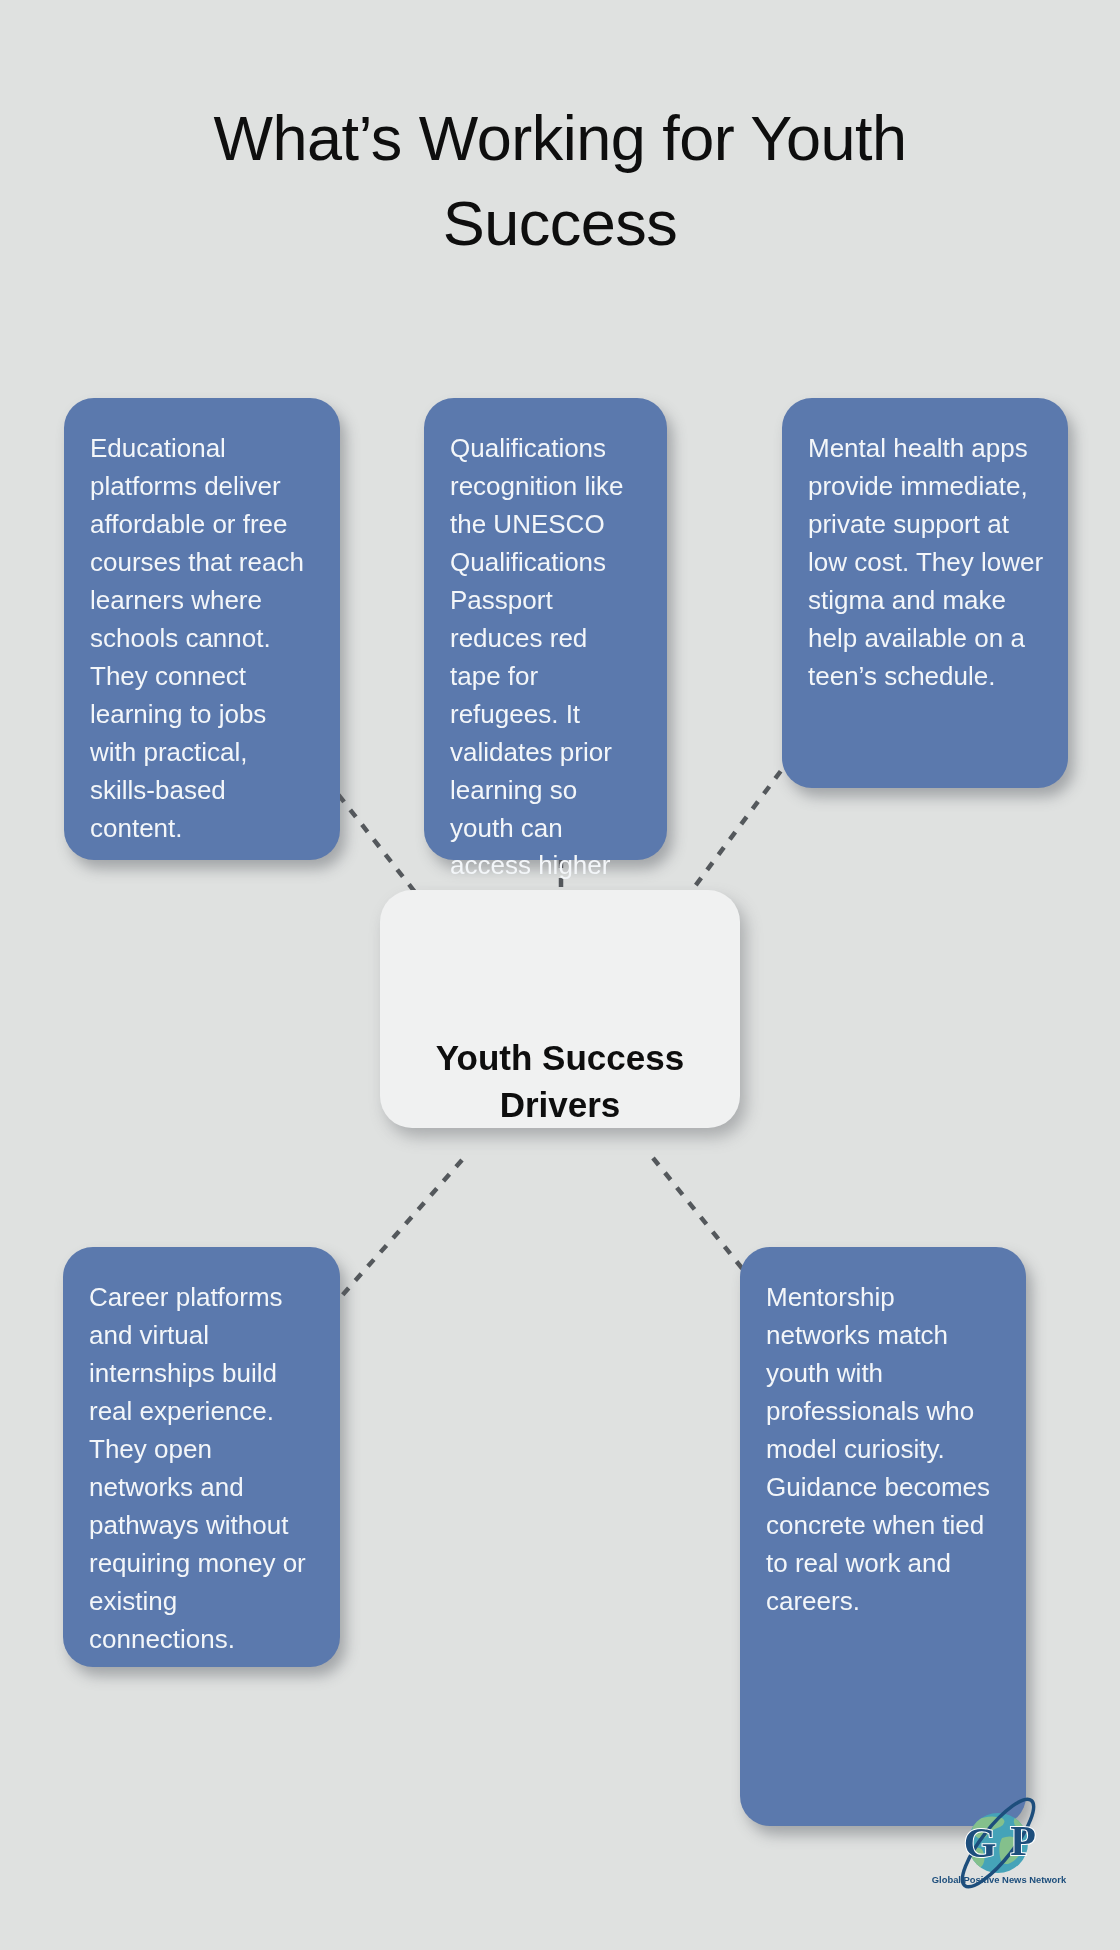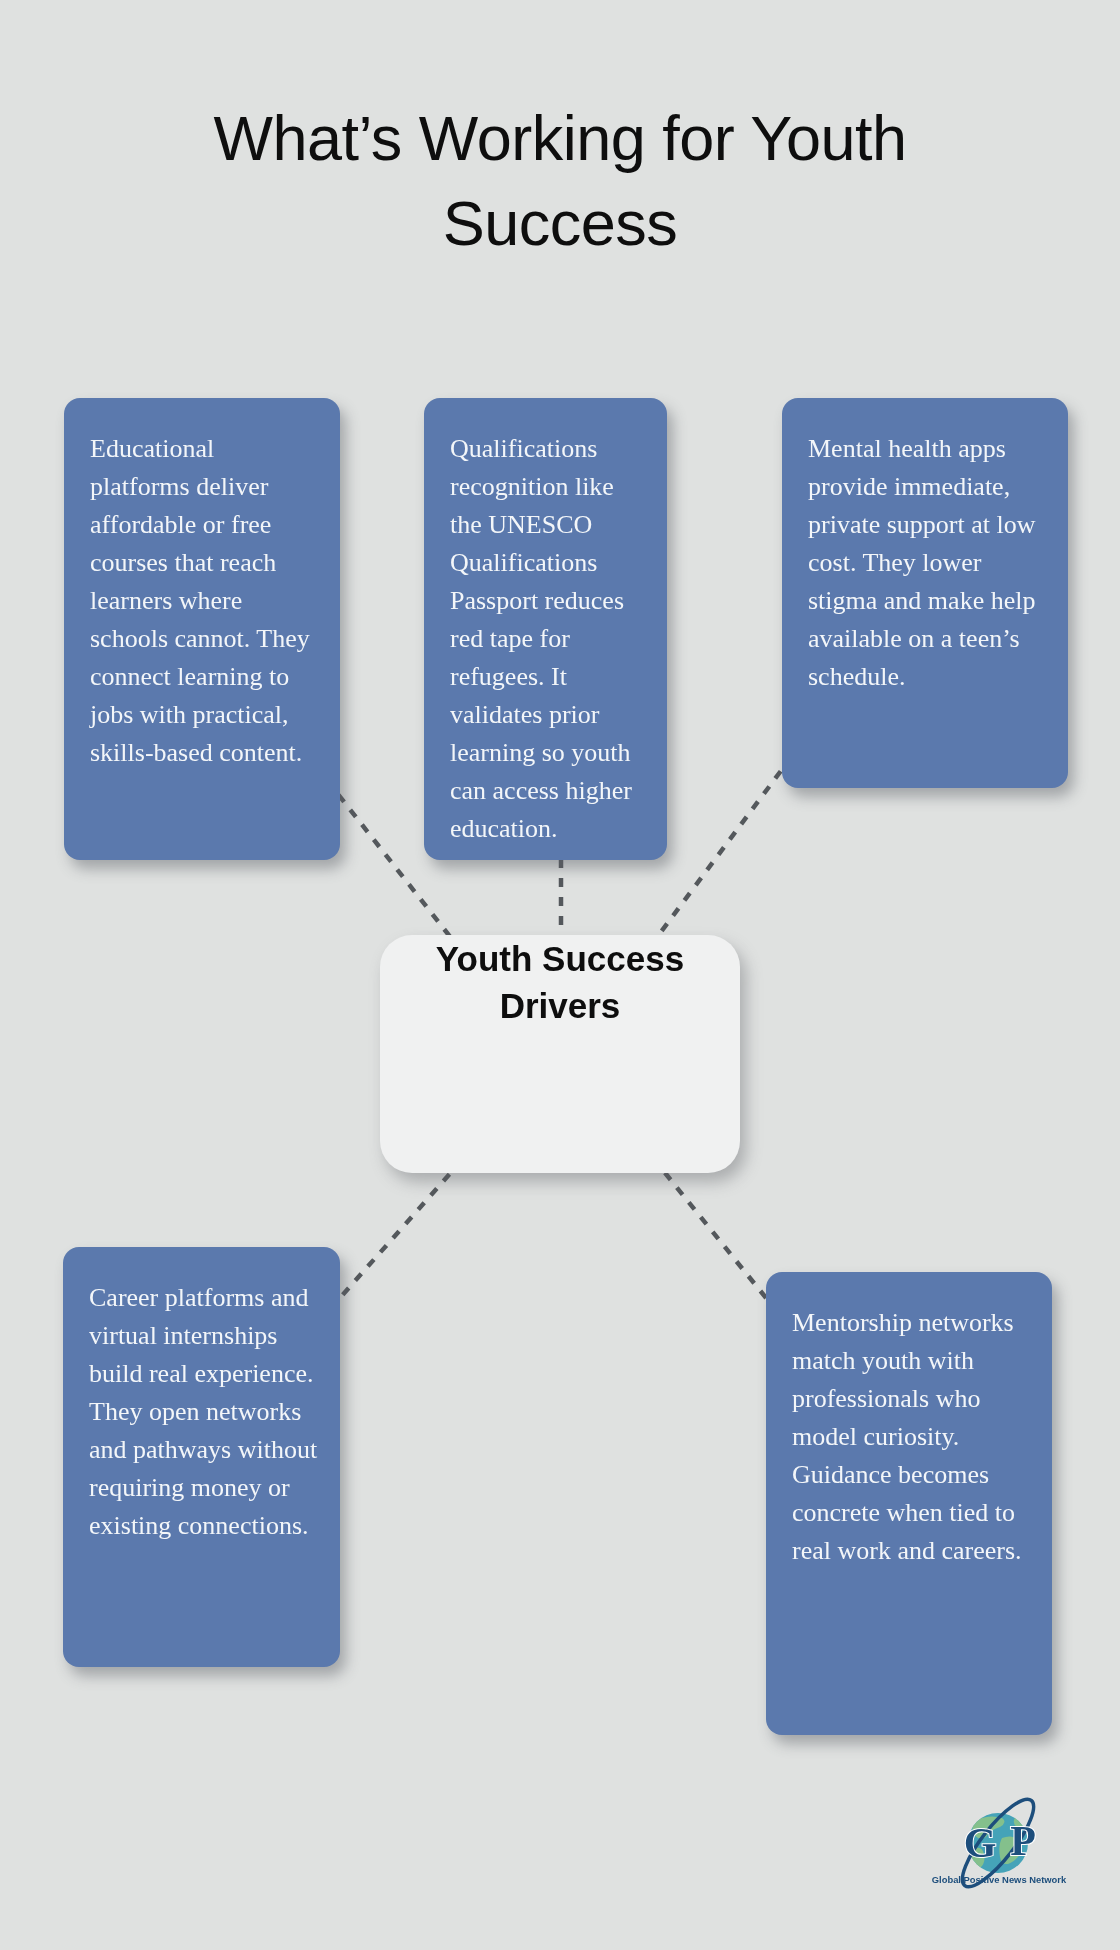--- a/index.html
+++ b/index.html
@@ -44,43 +44,42 @@
   }
   .connectors line {
     stroke: var(--connector);
     stroke-width: 4.5;
     stroke-dasharray: 9 10;
   }
   .card {
     position: absolute;
     z-index: 2;
     background: var(--card-blue);
-    border-radius: 16px;
+    border-radius: 30px;
     box-shadow: 6px 9px 14px rgba(92, 96, 101, 0.45);
     color: var(--card-text);
     font-size: 26px;
     line-height: 1.46;
     padding: 32px 22px 22px 26px;
-    font-family: Liberation Serif, serif;
   }
   .card-1 { left: 64px;  top: 398px; width: 276px; height: 462px; }
   .card-2 { left: 424px; top: 398px; width: 243px; height: 462px; }
   .card-3 { left: 782px; top: 398px; width: 286px; height: 390px; }
   .card-4 { left: 63px;  top: 1247px; width: 277px; height: 420px; }
-  .card-5 { left: 766px; top: 1247px; width: 286px; height: 463px; margin-top: 25px; }
+  .card-5 { left: 740px; top: 1247px; width: 286px; height: 579px; }
   .center-node {
     position: absolute;
     z-index: 2;
-    left: 380px; top: 935px;
+    left: 380px; top: 890px;
     width: 360px; height: 238px;
     background: var(--center-bg);
     border-radius: 32px;
     box-shadow: 6px 9px 16px rgba(92, 96, 101, 0.4);
     display: flex;
-    align-items: flex-start;
+    align-items: flex-end;
     justify-content: center;
   }
   .center-label {
     font-size: 35px;
     font-weight: 700;
     line-height: 1.35;
     color: var(--text-dark);
     text-align: center;
     padding: 0 30px;
   }

